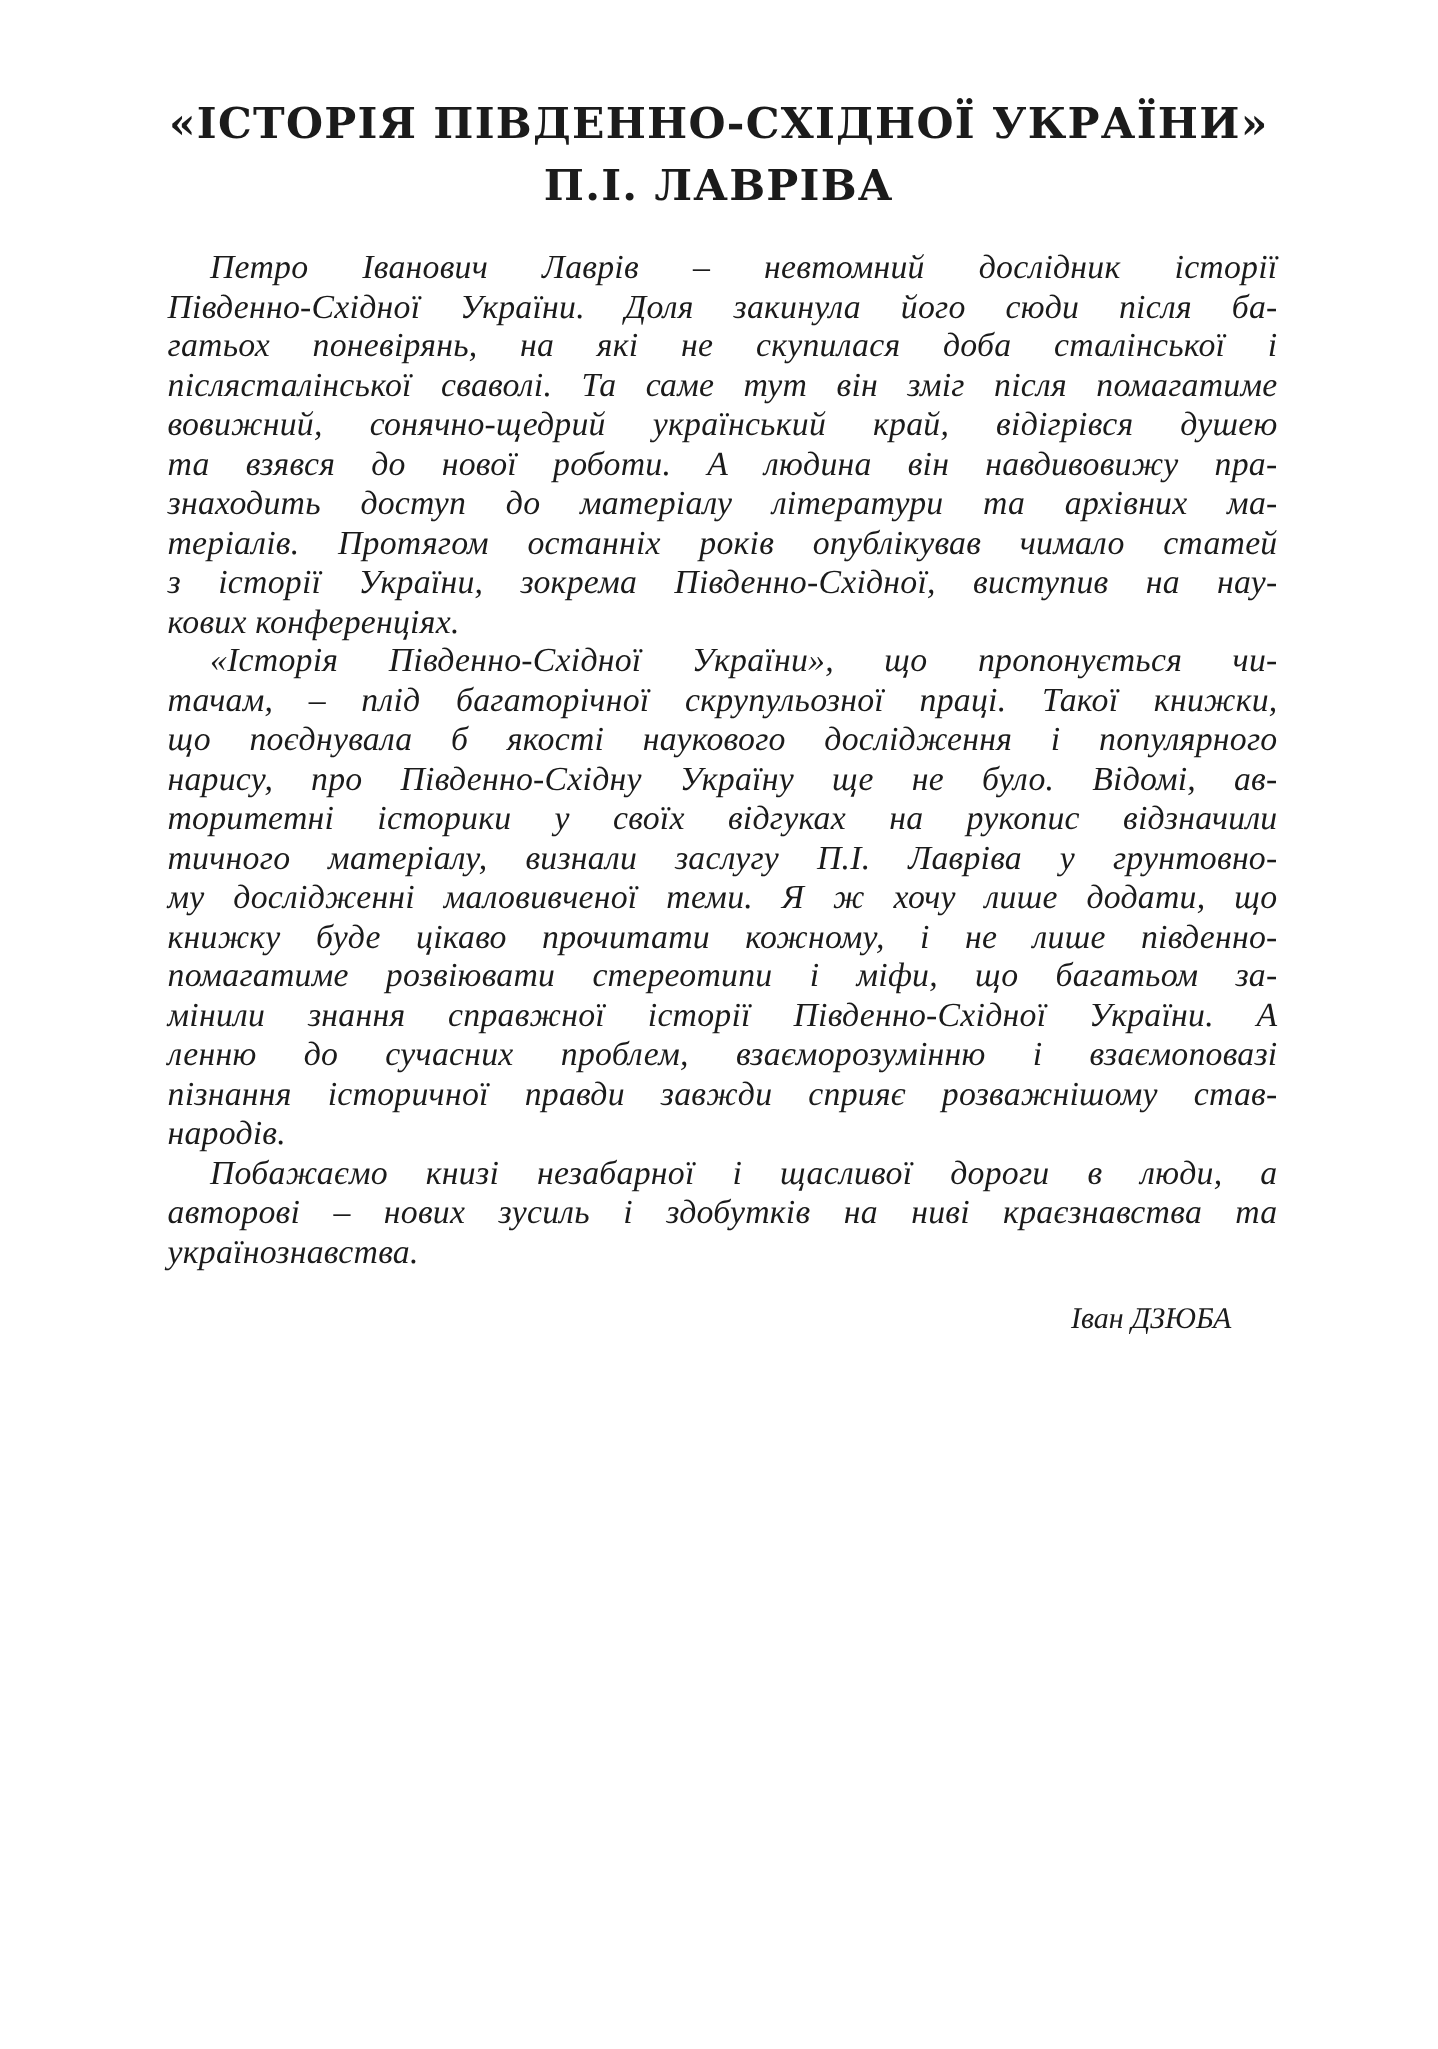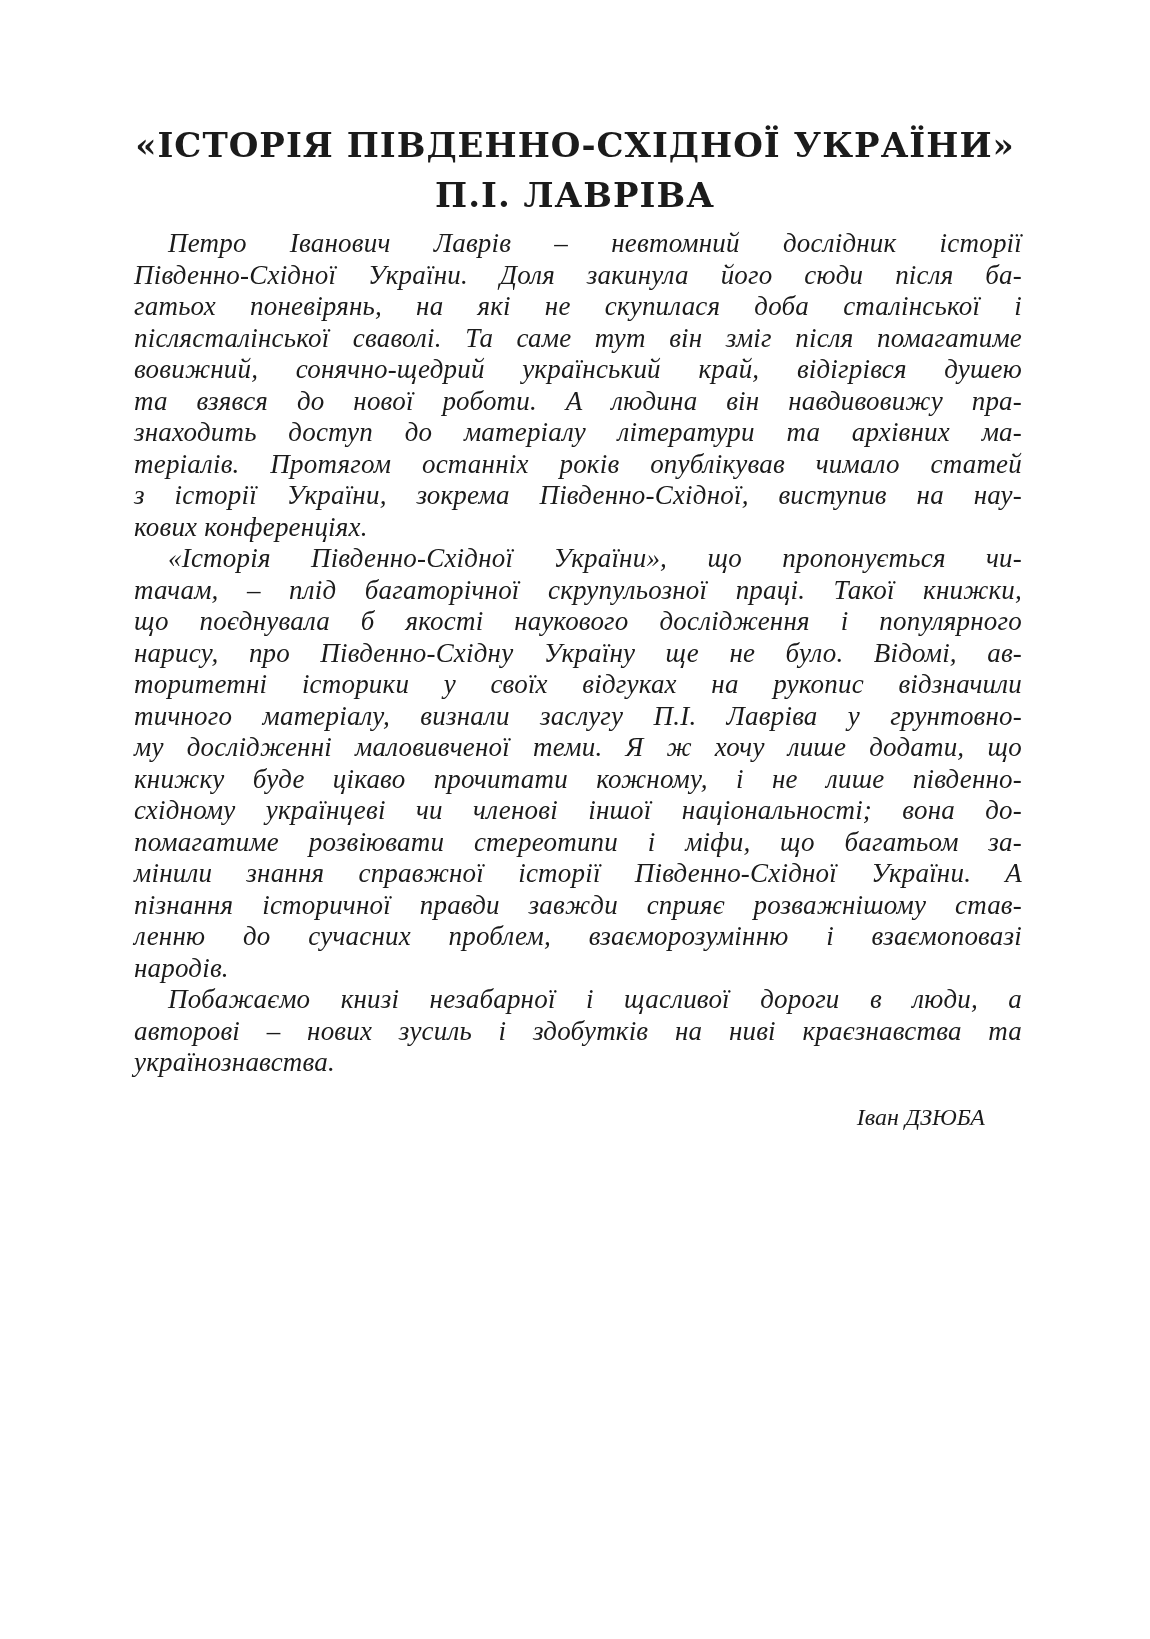--- a/index.html
+++ b/index.html
@@ -10,33 +10,33 @@
   .page {
     position: relative;
     width: 1150px;
     height: 1639px;
     background: var(--paper, #ffffff);
     color: var(--ink, #1b1b1b);
     overflow: hidden;
   }
   .title {
     margin: 0;
-    padding-top: 120px;
+    padding-top: 74px;
     text-align: center;
     font-family: "DejaVu Serif", "Liberation Serif", serif;
     font-weight: 700;
     font-size: 34px;
     line-height: 50px;
     letter-spacing: 1px;
     color: var(--ink, #1b1b1b);
   }
   .title-line { display: block; }
   .doc-body {
     width: 888px;
-    margin: 8px 0 0 134px;
+    margin: 24px 0 0 134px;
     font-family: "Liberation Serif", serif;
     font-style: italic;
     font-size: 27px;
     line-height: 31.5px;
     letter-spacing: 0.2px;
   }
   .paragraph { margin: 0; }
   .line {
     text-align: justify;
     text-align-last: justify;
@@ -75,25 +75,24 @@
       </div>
       <div class="paragraph">
         <div class="line first">«Історія Південно-Східної України», що пропонується чи-</div>
         <div class="line">тачам, – плід багаторічної скрупульозної праці. Такої книжки,</div>
         <div class="line">що поєднувала б якості наукового дослідження і популярного</div>
         <div class="line">нарису, про Південно-Східну Україну ще не було. Відомі, ав-</div>
         <div class="line">торитетні історики у своїх відгуках на рукопис відзначили</div>
         <div class="line">тичного матеріалу, визнали заслугу П.І. Лавріва у грунтовно-</div>
         <div class="line">му дослідженні маловивченої теми. Я ж хочу лише додати, що</div>
         <div class="line">книжку буде цікаво прочитати кожному, і не лише південно-</div>
-        <div class="line">східному українцеві чи членові іншої національності; вона до-</div>
         <div class="line">помагатиме розвіювати стереотипи і міфи, що багатьом за-</div>
         <div class="line">мінили знання справжної історії Південно-Східної України. А</div>
+        <div class="line">ленню до сучасних проблем, взаєморозумінню і взаємоповазі</div>
         <div class="line">пізнання історичної правди завжди сприяє розважнішому став-</div>
-        <div class="line">ленню до сучасних проблем, взаєморозумінню і взаємоповазі</div>
         <div class="line last">народів.</div>
       </div>
       <div class="paragraph">
         <div class="line first">Побажаємо книзі незабарної і щасливої дороги в люди, а</div>
         <div class="line">авторові – нових зусиль і здобутків на ниві краєзнавства та</div>
         <div class="line last">українознавства.</div>
       </div>
     </div>
   <div class="signature">Іван ДЗЮБА</div>
 </div>

